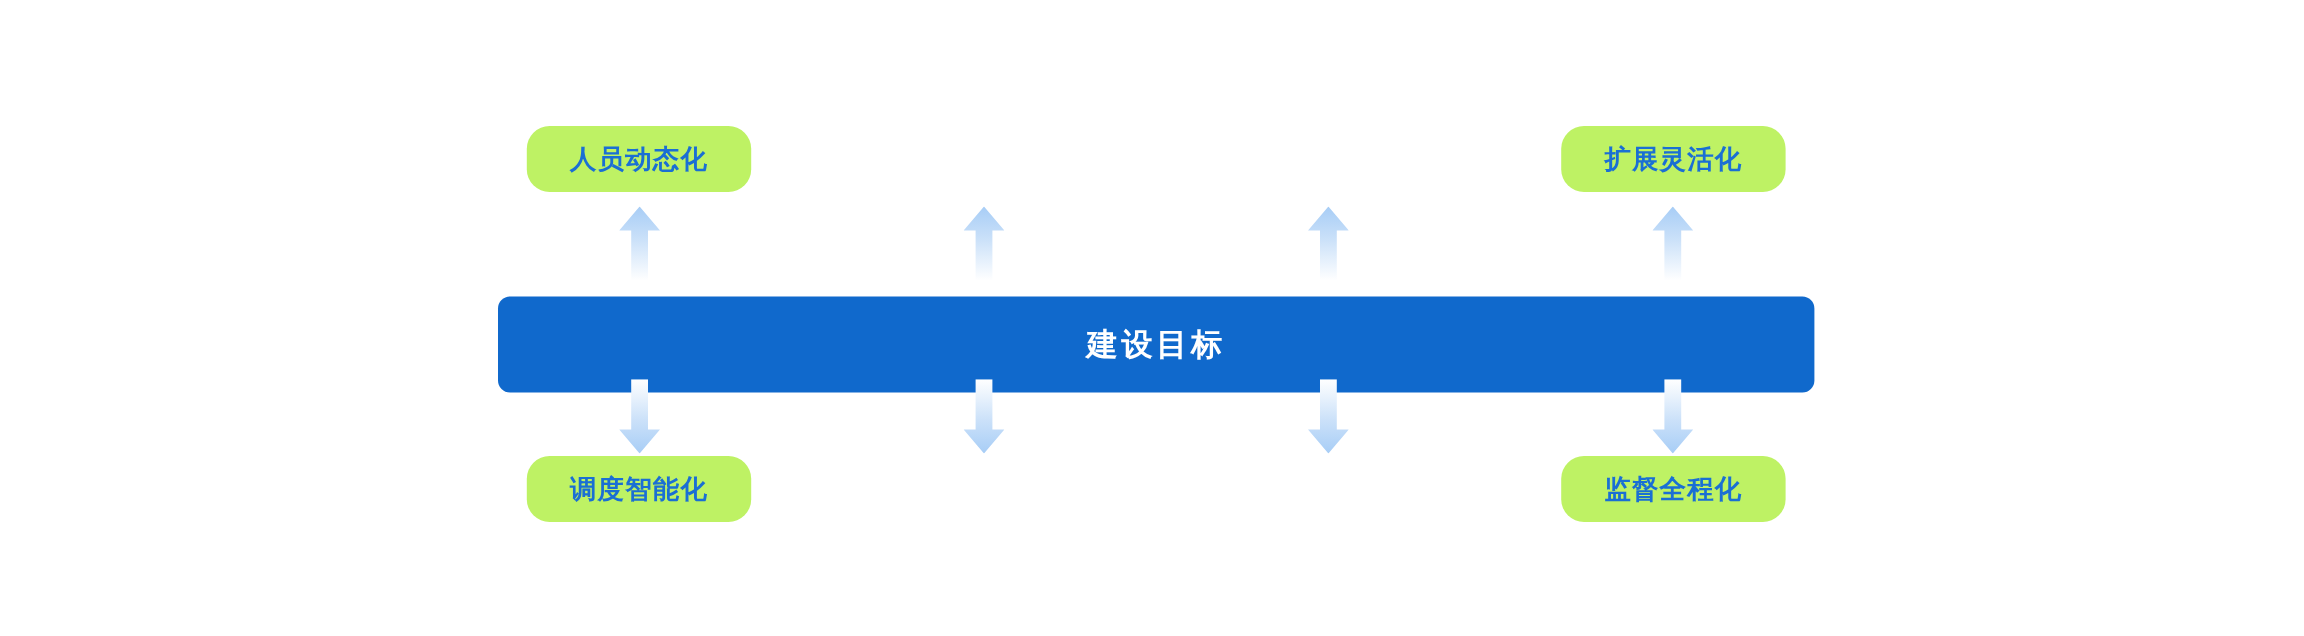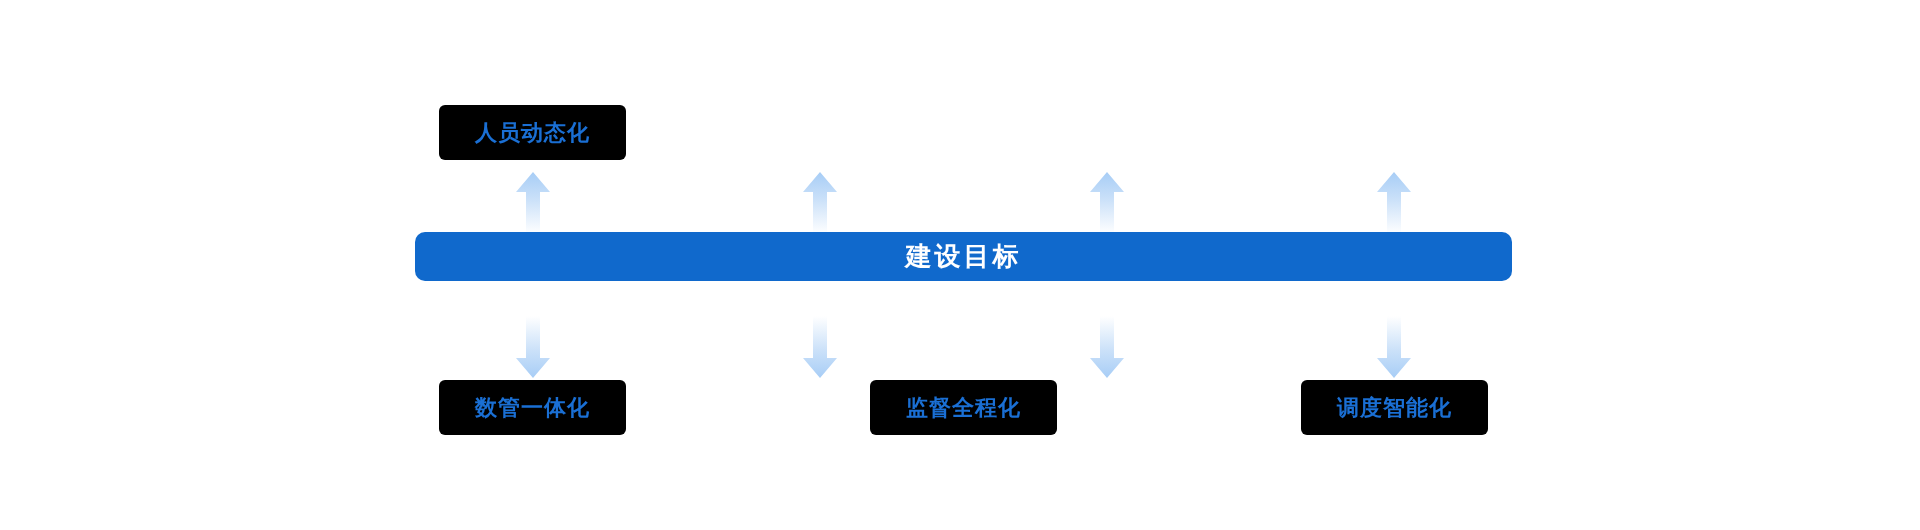--- a/index.html
+++ b/index.html
@@ -36,41 +36,41 @@
 
   .node-col {
     width: 235px;
     display: flex;
     justify-content: center;
     align-items: center;
   }
 
   .pill {
     height: 55px;
-    border-radius: 6px;
-    background: #000000;
+    border-radius: 19px;
+    background: #bef264;
     color: #1a6fd4;
     font-size: 22px;
     font-weight: 700;
     letter-spacing: 1px;
     display: flex;
     align-items: center;
     justify-content: flex-end;
     padding: 0 36px;
     box-sizing: border-box;
     white-space: nowrap;
   }
 
   
   .center-bar {
     position: absolute;
     left: 415px;
-    top: 232px;
+    top: 247px;
     width: 1097px;
-    height: 49px;
+    height: 80px;
     background: #1069cc;
     border-radius: 10px;
     display: flex;
     align-items: center;
     justify-content: center;
   }
   .center-bar-label {
     color: #ffffff;
     font-size: 26px;
     font-weight: 700;
@@ -108,20 +108,25 @@
   <div class="node-row top">
 
     <div class="node-col">
       <div class="pill">
         <span>人员动态化</span>
       </div>
     </div>
 
 
 
+    <div class="node-col">
+      <div class="pill">
+        <span>扩展灵活化</span>
+      </div>
+    </div>
 
   </div>
 
   <div class="arrow-row up">
 
     <div class="arrow-col up">
       <svg class="arrow-svg" width="34" height="62" viewBox="0 0 34 62">
         <defs>
           <linearGradient id="upGrad1" x1="0" y1="1" x2="0" y2="0">
             <stop offset="0%" stop-color="#ffffff"></stop>
@@ -229,34 +234,29 @@
           </linearGradient>
         </defs>
         <path d="M17 62 L34 42 L24 42 L24 0 L10 0 L10 42 L0 42 Z" fill="url(#dnGrad4)"></path>
       </svg>
     </div>
 
   </div>
 
   <div class="node-row bottom">
 
-    <div class="node-col">
-      <div class="pill">
-        <span>数管一体化</span>
+
+    <div class="node-col">
+      <div class="pill">
+        <span>调度智能化</span>
       </div>
     </div>
 
     <div class="node-col">
       <div class="pill">
         <span>监督全程化</span>
       </div>
     </div>
 
-    <div class="node-col">
-      <div class="pill">
-        <span>调度智能化</span>
-      </div>
-    </div>
-
 
   </div>
 
 </div>
 
 </body></html>

